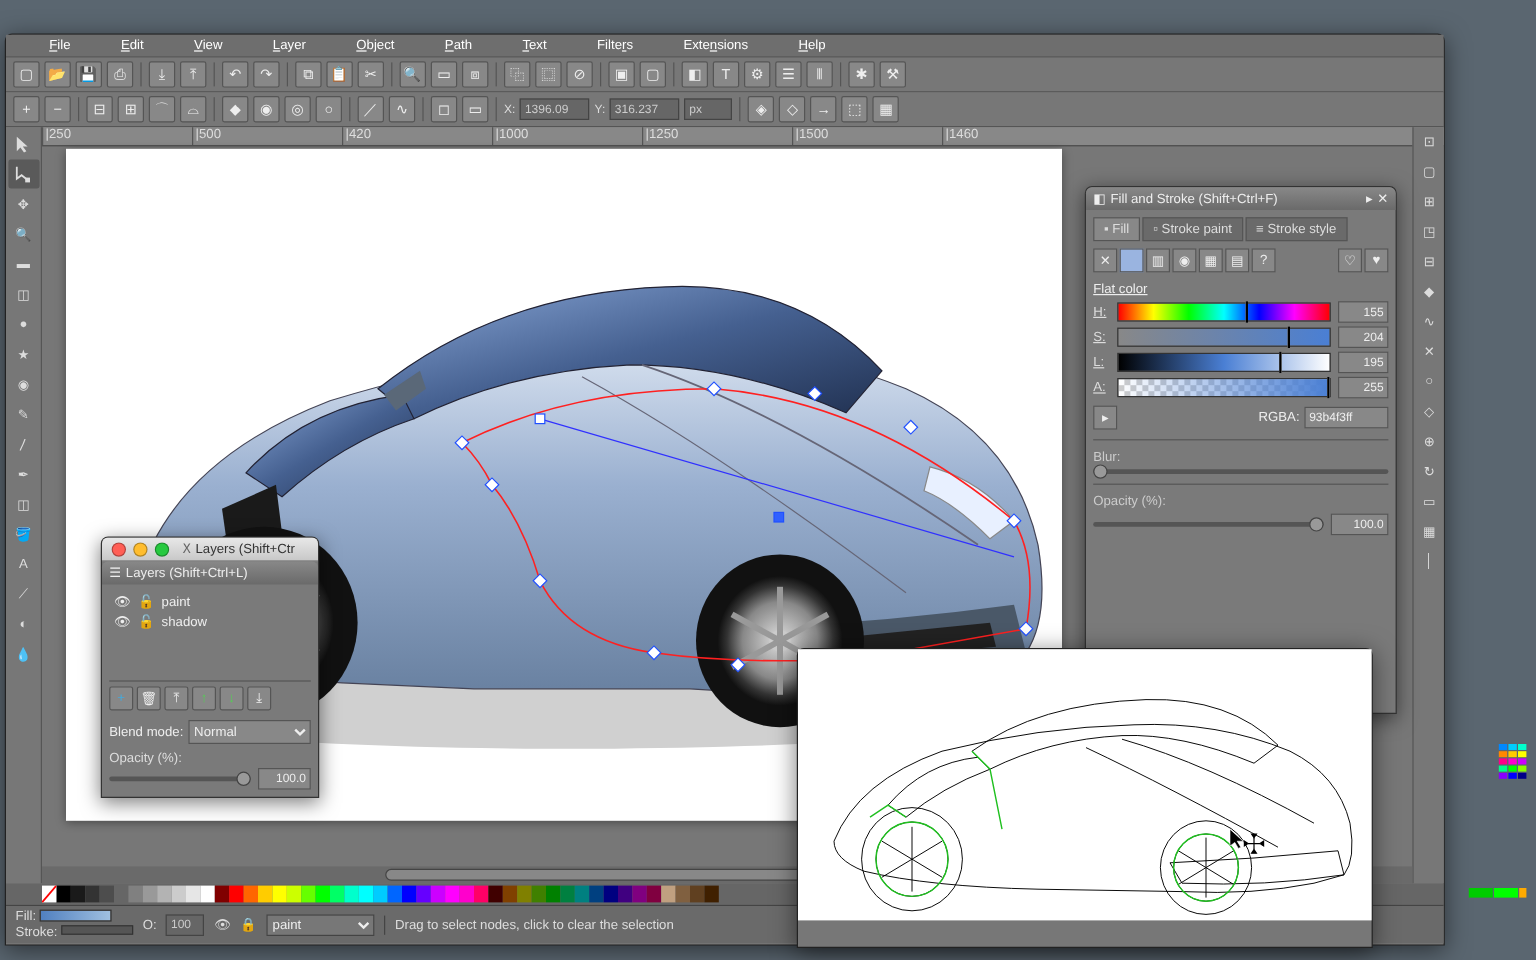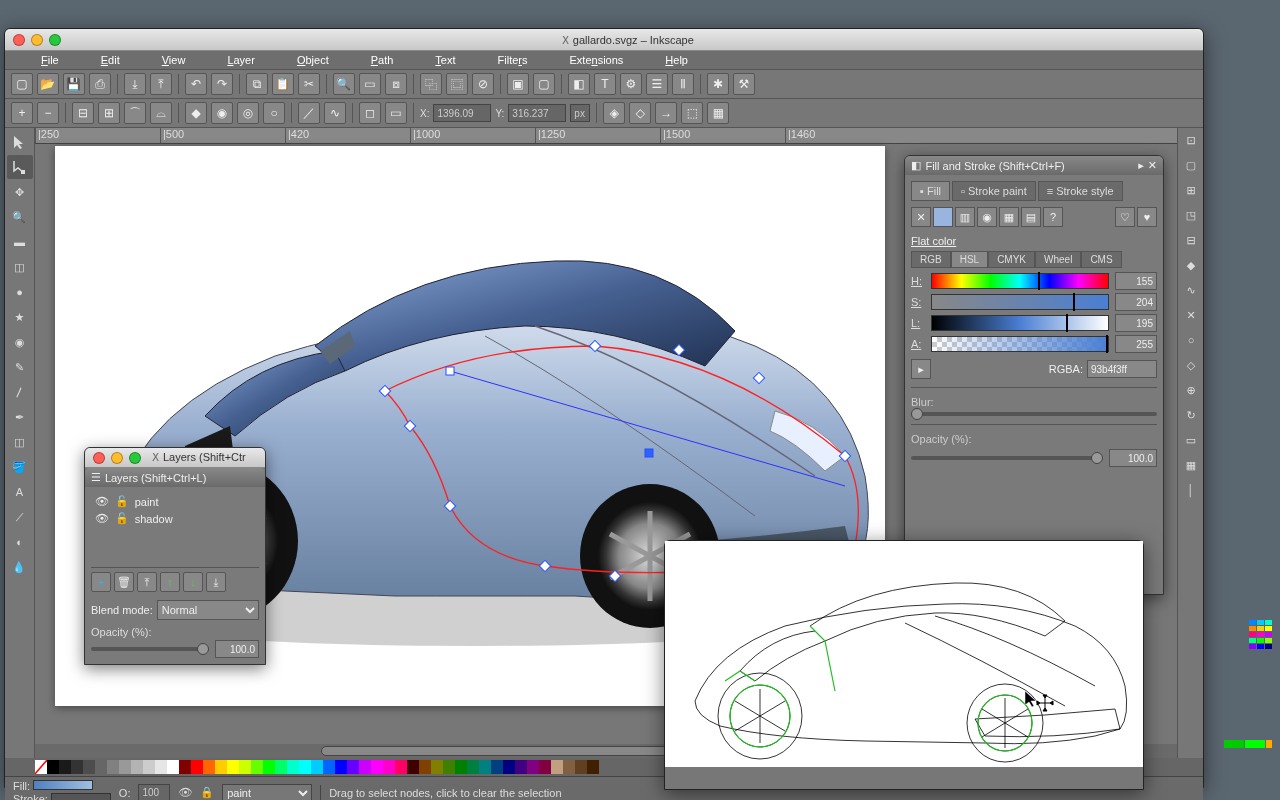--- a/index.html
+++ b/index.html
@@ -74,28 +74,20 @@
 .layer-row { display: flex; align-items: center; gap: 6px; padding: 2px 4px; color: #eee; }
 .mini-swirl { display: grid; grid-template-columns: repeat(3,7px); gap: 1px; }
 .mini-swirl div { width: 7px; height: 5px; }
 
 svg { display: block; }
 </style>
 </head>
 <body>
 
 <div class="window" style="left:4px; top:28px; width:1200px; height:760px;">
-  <div class="titlebar">
-    <div class="traffic">
-      <div class="tl r"></div>
-      <div class="tl y"></div>
-      <div class="tl g"></div>
-    </div>
-    <div class="title"><span class="x">X</span><span>gallardo.svgz – Inkscape</span></div>
-  </div>
 
   <div class="menubar">
     <span><u>F</u>ile</span>
     <span><u>E</u>dit</span>
     <span><u>V</u>iew</span>
     <span><u>L</u>ayer</span>
     <span><u>O</u>bject</span>
     <span><u>P</u>ath</span>
     <span><u>T</u>ext</span>
     <span>Filte<u>r</u>s</span>
@@ -157,21 +149,21 @@
     <div class="tbtn">／</div>
     <div class="tbtn">∿</div>
     <div class="tsep"></div>
     <div class="tbtn">◻</div>
     <div class="tbtn">▭</div>
     <div class="tsep"></div>
     <span class="coord-lbl">X:</span>
     <input class="coord-in" value="1396.09" style="">
     <span class="coord-lbl">Y:</span>
     <input class="coord-in" value="316.237" style="">
-    <input class="coord-in" style="width: 20px;" value="px">
+    <input class="coord-in" style="width: 40px;" value="px">
     <div class="tsep"></div>
     <div class="tbtn">◈</div>
     <div class="tbtn">◇</div>
     <div class="tbtn">→</div>
     <div class="tbtn">⬚</div>
     <div class="tbtn">▦</div>
   </div>
 
   <div class="workarea" style="height:630px;">
     <div class="ruler-h">
@@ -416,27 +408,20 @@
       <div class="pi">▥</div>
       <div class="pi">◉</div>
       <div class="pi">▦</div>
       <div class="pi">▤</div>
       <div class="pi">?</div>
       <span style="flex:1"></span>
       <div class="pi">♡</div>
       <div class="pi">♥</div>
     </div>
     <div style="color:#eee; margin-bottom:4px;text-decoration:underline;">Flat color</div>
-    <div class="color-tabs">
-      <div class="ct">RGB</div>
-      <div class="ct active">HSL</div>
-      <div class="ct">CMYK</div>
-      <div class="ct">Wheel</div>
-      <div class="ct">CMS</div>
-    </div>
 
     <div class="slider-row">
       <label>H:</label>
       <div class="grad-slider hue-grad">
           <div style="position:absolute;left:60%;top:-2px;bottom:-2px;width:2px;background:#fff;border:1px solid #000"></div>
         </div>
       <input class="num-in" value="155" style="">
     </div>
     <div class="slider-row">
       <label>S:</label>

